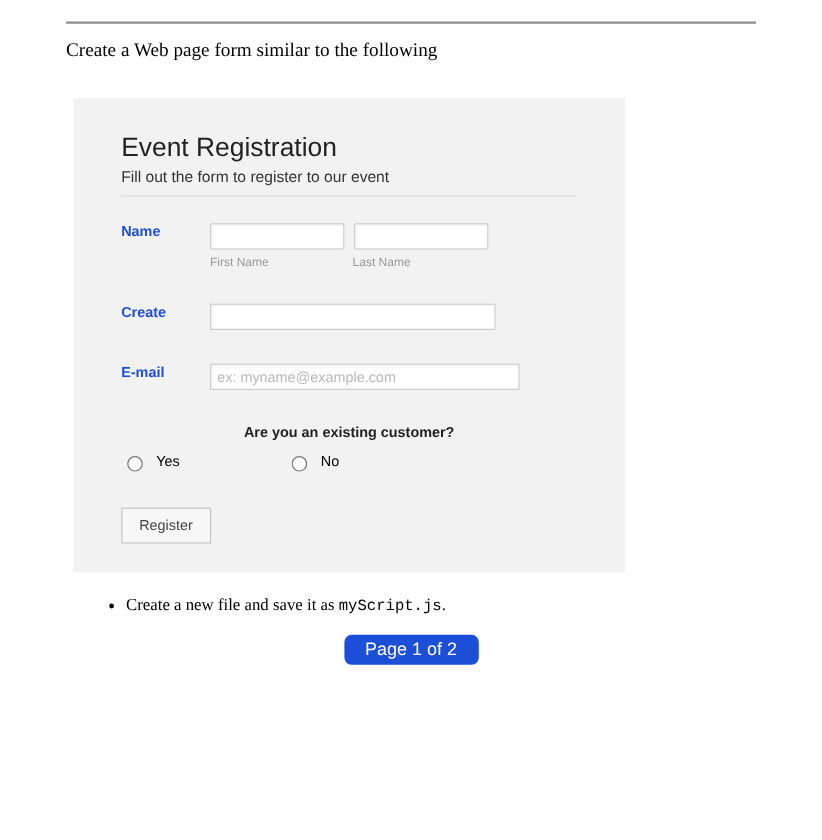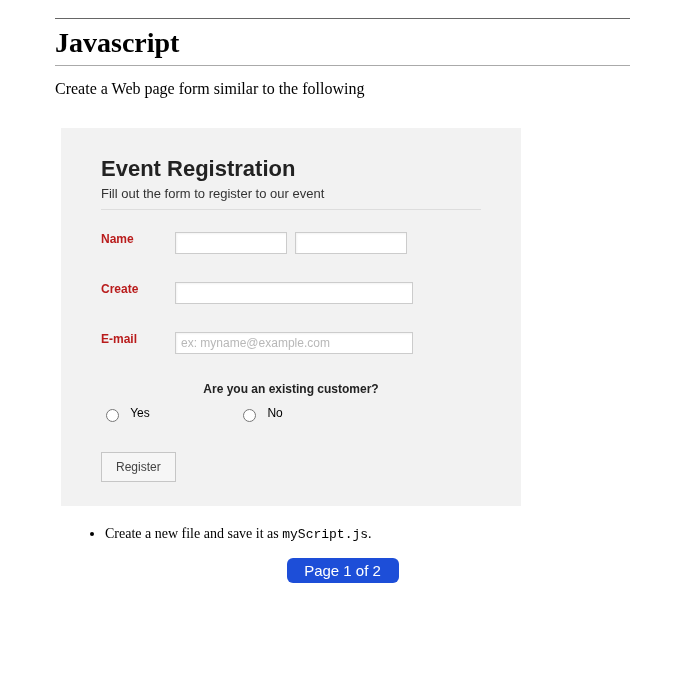--- a/index.html
+++ b/index.html
@@ -37,21 +37,21 @@
     }
     .form-card {
       background: #f2f2f2;
       padding: 28px 40px 24px 40px;
       width: 460px;
       margin: 0 0 20px 6px;
     }
     .form-heading {
       font-family: Verdana, Geneva, sans-serif;
       font-size: 22px;
-      font-weight: bold;
+      font-weight: normal;
       margin: 0 0 4px 0;
       color: #222;
     }
     .form-subhead {
       font-family: Verdana, Geneva, sans-serif;
       font-size: 13px;
       color: #333;
       margin-bottom: 8px;
     }
     .form-divider {
@@ -59,21 +59,21 @@
       border-top: 1px solid #ddd;
       margin: 0 0 22px 0;
     }
     .form-row {
       margin-bottom: 28px;
     }
     .field-label {
       font-family: Verdana, Geneva, sans-serif;
       font-size: 12px;
       font-weight: bold;
-      color: #b91c1c;
+      color: #1d4ed8;
       display: inline-block;
       width: 70px;
       vertical-align: top;
     }
     .input-pair {
       display: inline-block;
       vertical-align: top;
     }
     input[type="text"] {
       font-family: Verdana, Geneva, sans-serif;
@@ -89,21 +89,21 @@
     }
     .sublabel {
       font-family: Verdana, Geneva, sans-serif;
       font-size: 10px;
       color: #999;
       margin-top: 6px;
     }
     .sublabel-first { display: inline-block; width: 116px; }
     .sublabel-last { display: inline-block; }
     .company-input { width: 238px; }
-    .email-input { width: 238px; }
+    .email-input { width: 258px; }
     input::placeholder { color: #b8b8b8; font-style: normal; }
     .question-label {
       font-family: Verdana, Geneva, sans-serif;
       font-size: 12px;
       font-weight: bold;
       color: #222;
       margin-bottom: 10px;
       text-align: center;
     }
     .radio-row { font-family: Verdana, Geneva, sans-serif; font-size: 12px; }
@@ -142,35 +142,38 @@
       padding: 4px 0;
       border-radius: 6px;
     }
   </style>
 </head>
 <body>
 
 <div class="page-container">
 
   <hr class="hr-top">
-  <h1 class="page-title">Javascript</h1>
   <hr class="hr-under">
 
   <p class="instructions">Create a Web page form similar to the following</p>
 
   <div class="form-card">
     <div class="form-heading">Event Registration</div>
     <div class="form-subhead">Fill out the form to register to our event</div>
     <hr class="form-divider">
 
     <div class="form-row">
       <span class="field-label">Name</span>
       <span class="input-pair">
         <input type="text" class="name-input" value="" style="">
         <input type="text" class="name-input" value="" style="">
+        <div class="sublabel">
+          <span class="sublabel-first">First Name</span>
+          <span class="sublabel-last">Last Name</span>
+        </div>
       </span>
     </div>
 
     <div class="form-row">
       <span class="field-label">Create</span>
       <input type="text" class="company-input" value="" style="">
     </div>
 
     <div class="form-row">
       <span class="field-label">E-mail</span>

